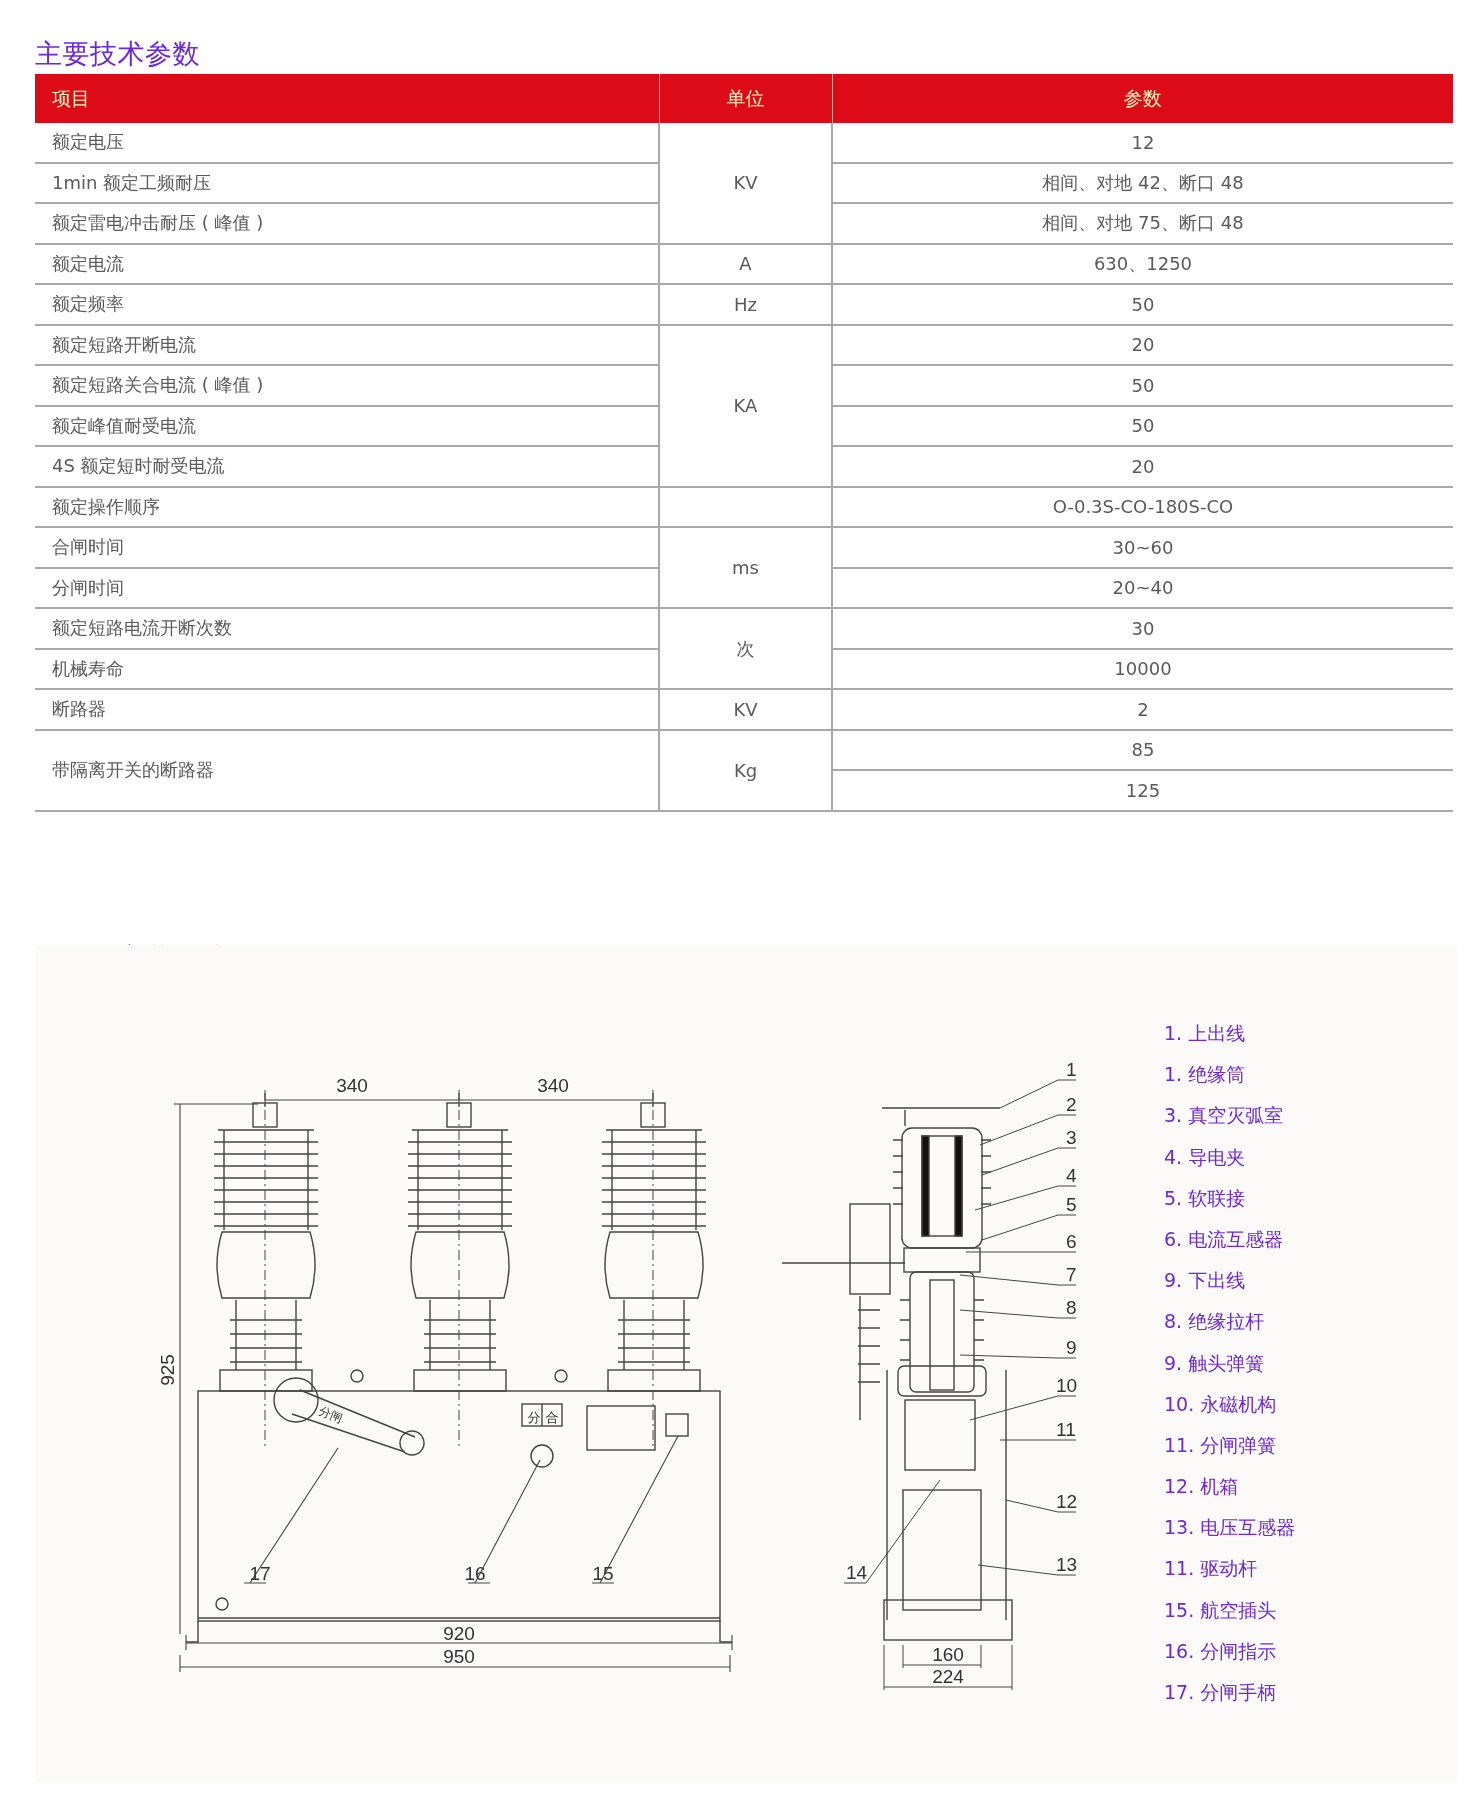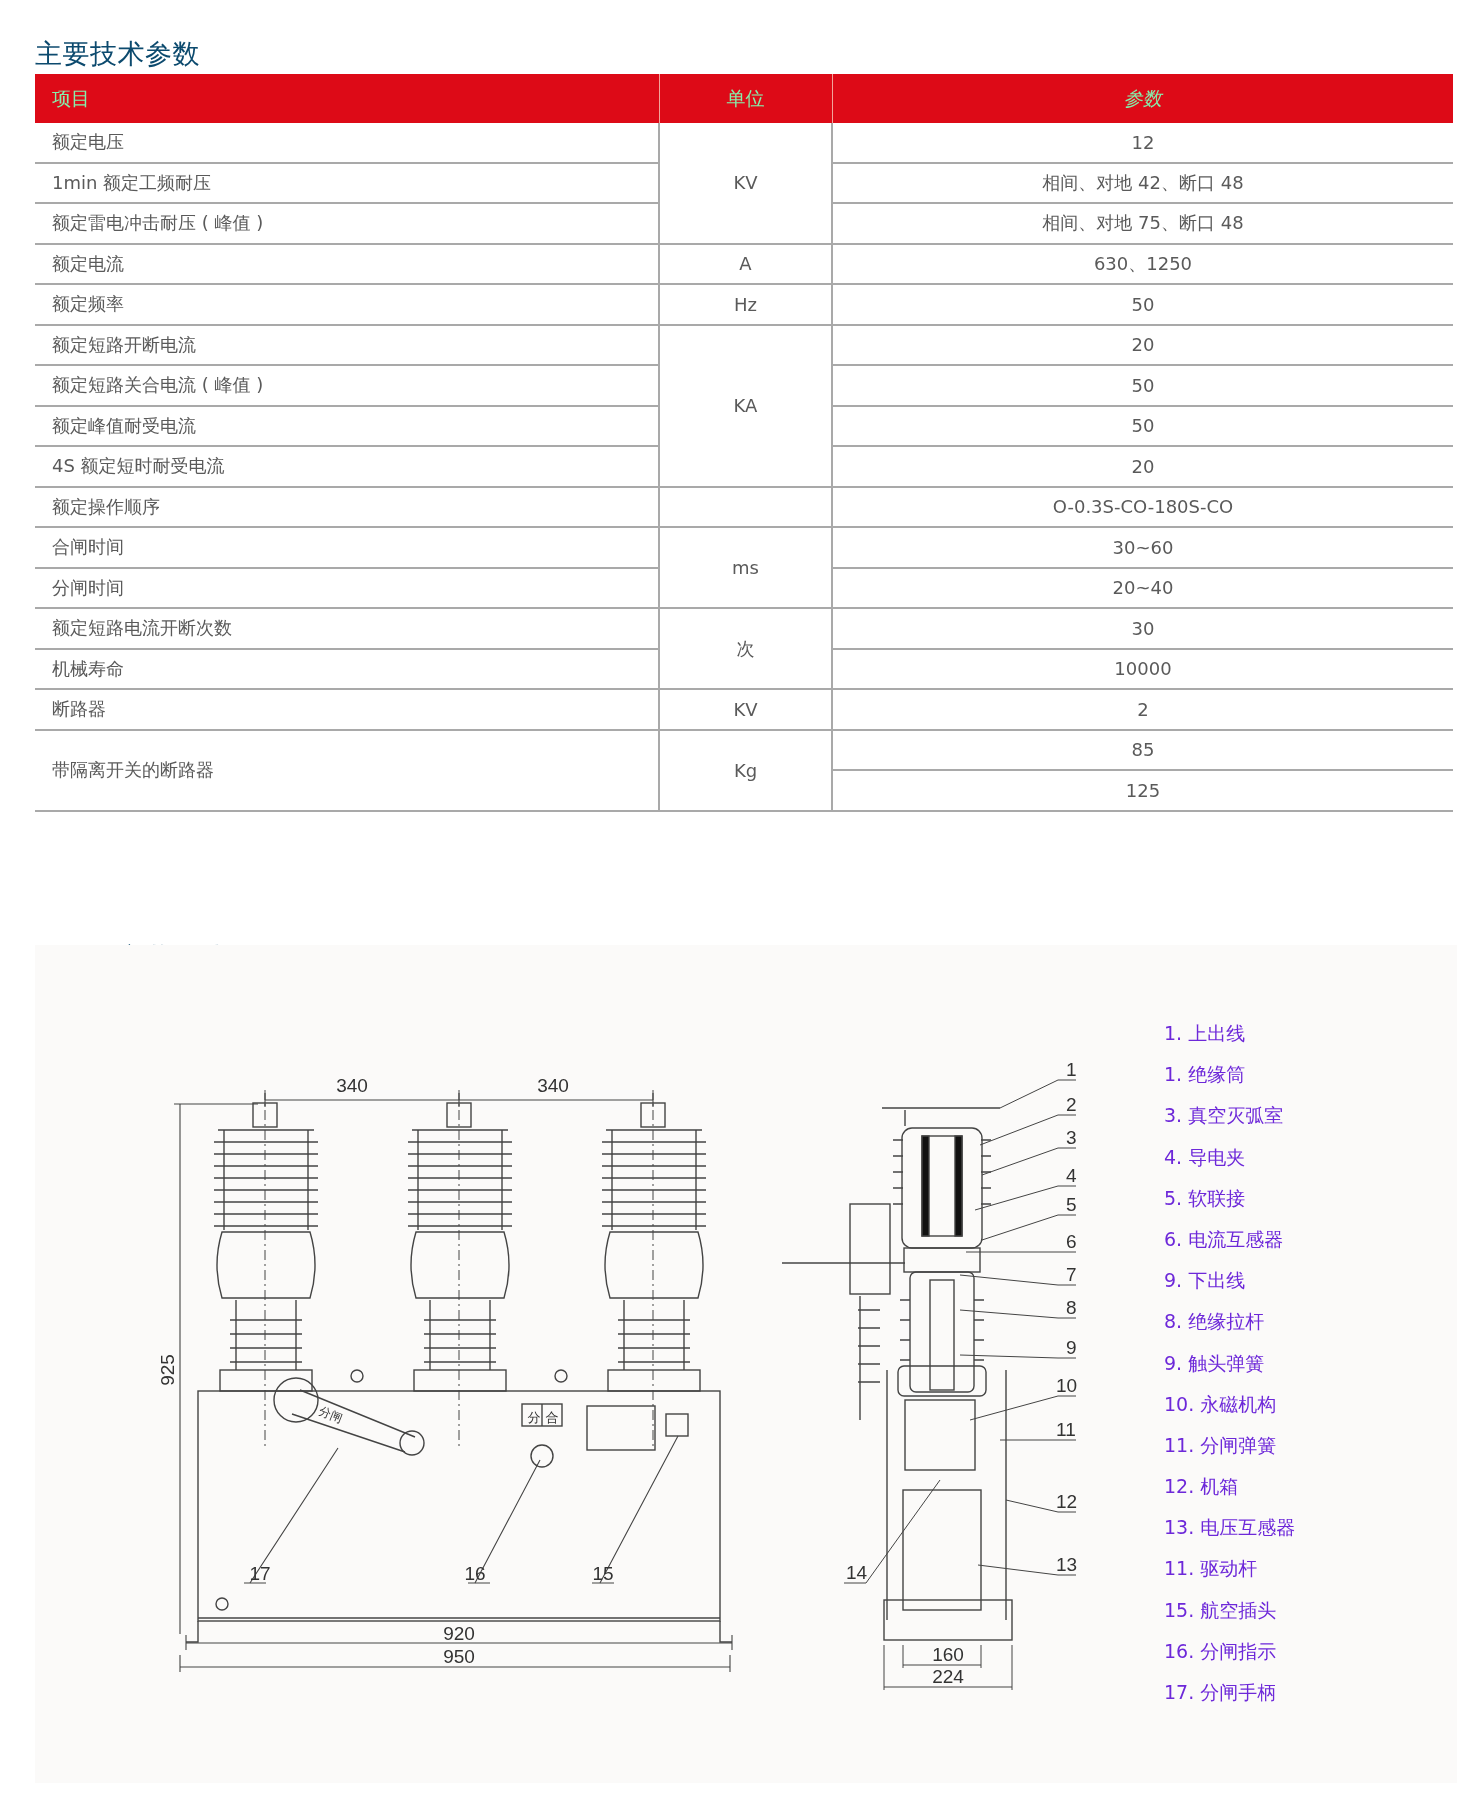--- a/index.html
+++ b/index.html
@@ -1,27 +1,27 @@
 <!DOCTYPE html>
 <html><head>
 <meta charset="utf-8">
 <style>
   html, body { margin:0; padding:0; background:#ffffff; }
   body { width:1478px; height:1800px; position:relative; overflow:hidden;
          font-family:"DejaVu Sans","Liberation Sans",sans-serif; color:#555; }
-  .sec-title { position:absolute; left:35px; color:#0c4a6e; font-size:27px; font-weight:normal; letter-spacing:0.5px; }
+  .sec-title { position:absolute; left:35px; color:#6d28d9; font-size:27px; font-weight:normal; letter-spacing:0.5px; }
   #t1 { top:18px; }
   #t2 { top:922px; }
 
   table.spec { position:absolute; left:35px; top:74px; width:1418px; border-collapse:collapse; table-layout:fixed; font-size:18px; }
   table.spec col.c1 { width:624px; }
   table.spec col.c2 { width:173px; }
   table.spec col.c3 { width:621px; }
-  table.spec th { background:#dd0a17; color:#86efac; font-weight:normal; height:47px; font-size:19px; border-right:1px solid #f2a49a; }
-  table.spec th:last-child { border-right:none;font-style:italic; }
+  table.spec th { background:#dd0a17; color:#fef9c3; font-weight:normal; height:47px; font-size:19px; border-right:1px solid #f2a49a; }
+  table.spec th:last-child { border-right:none; }
   table.spec th.left { text-align:left; padding-left:17px; }
   table.spec td { height:38.5px; border-bottom:2px solid #a9a9a9; color:#5a5a5a; padding:0; }
   table.spec td.item { padding-left:17px; text-align:left;margin-top:36px; }
   table.spec td.unit { text-align:center; border-left:2px solid #a9a9a9; border-right:2px solid #a9a9a9; }
   table.spec td.val { text-align:center; }
 
   .diagram-bg { position:absolute; left:35px; top:945px; width:1422px; height:838px; background:#fbfaf9; }
   svg.drawing { position:absolute; left:0; top:0; }
   .legend { position:absolute; left:1164px; top:1013px; font-size:19px; color:#6d28d9; }
   .legend div { height:41.2px; line-height:41.2px; white-space:nowrap; }

